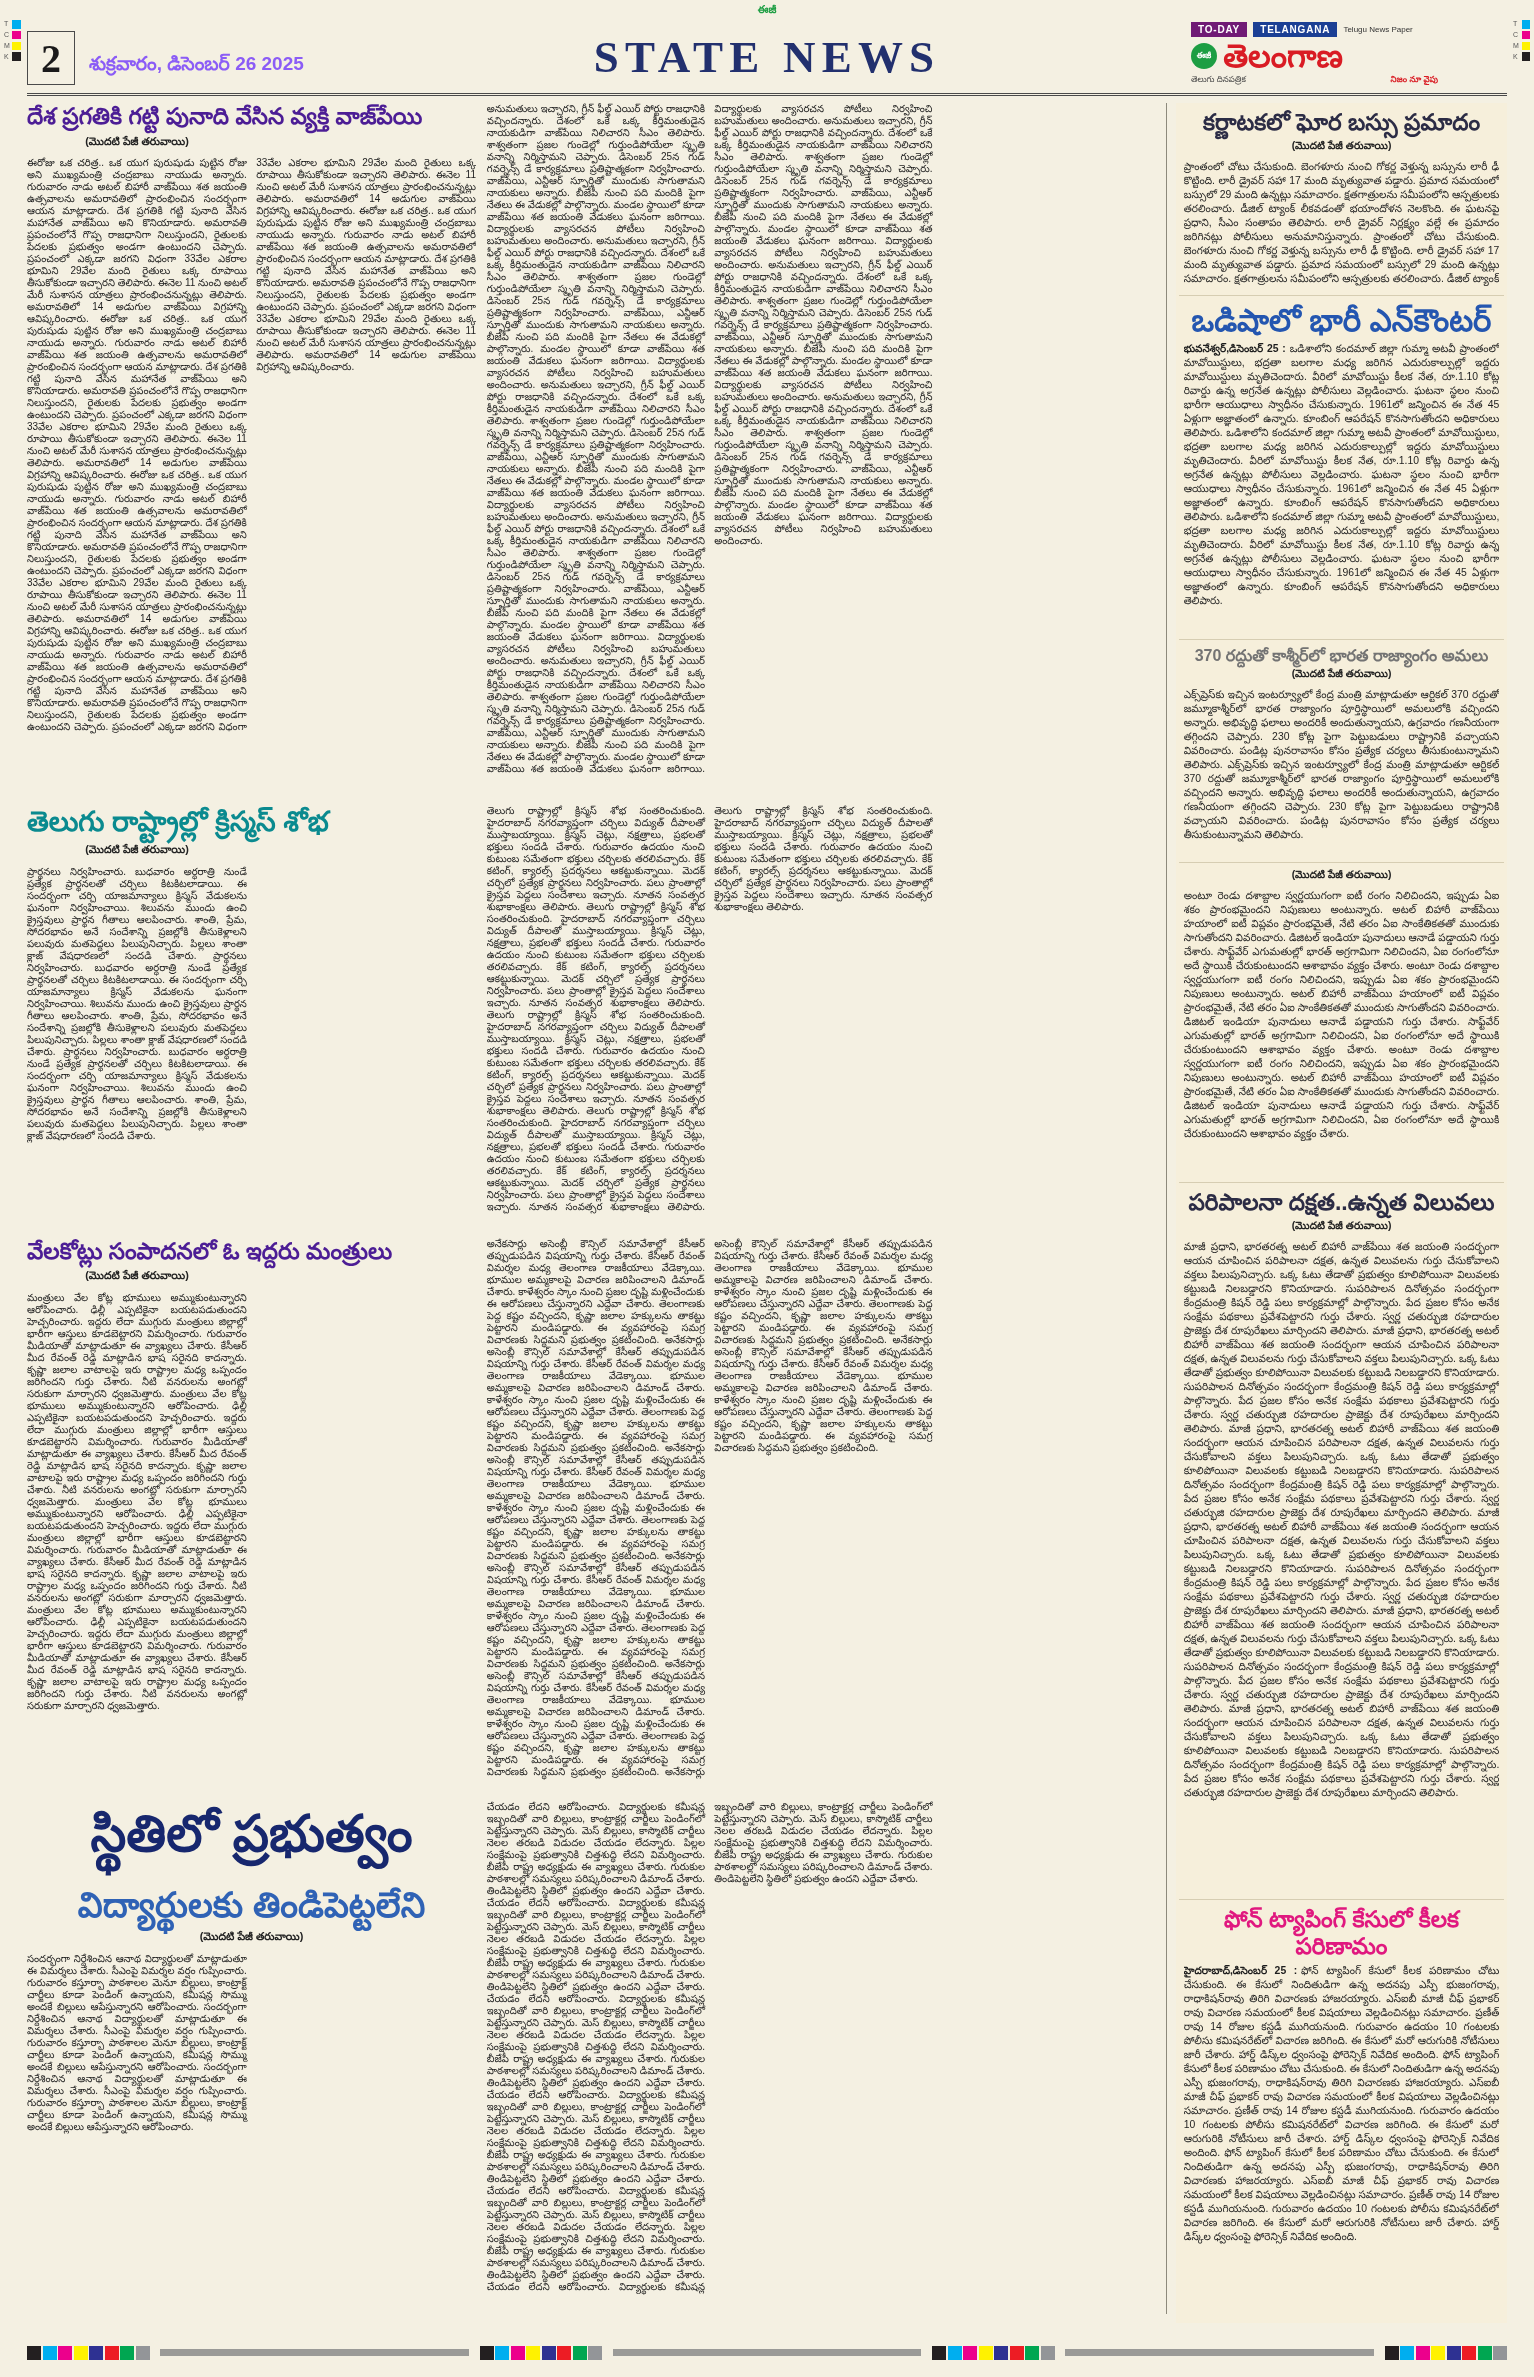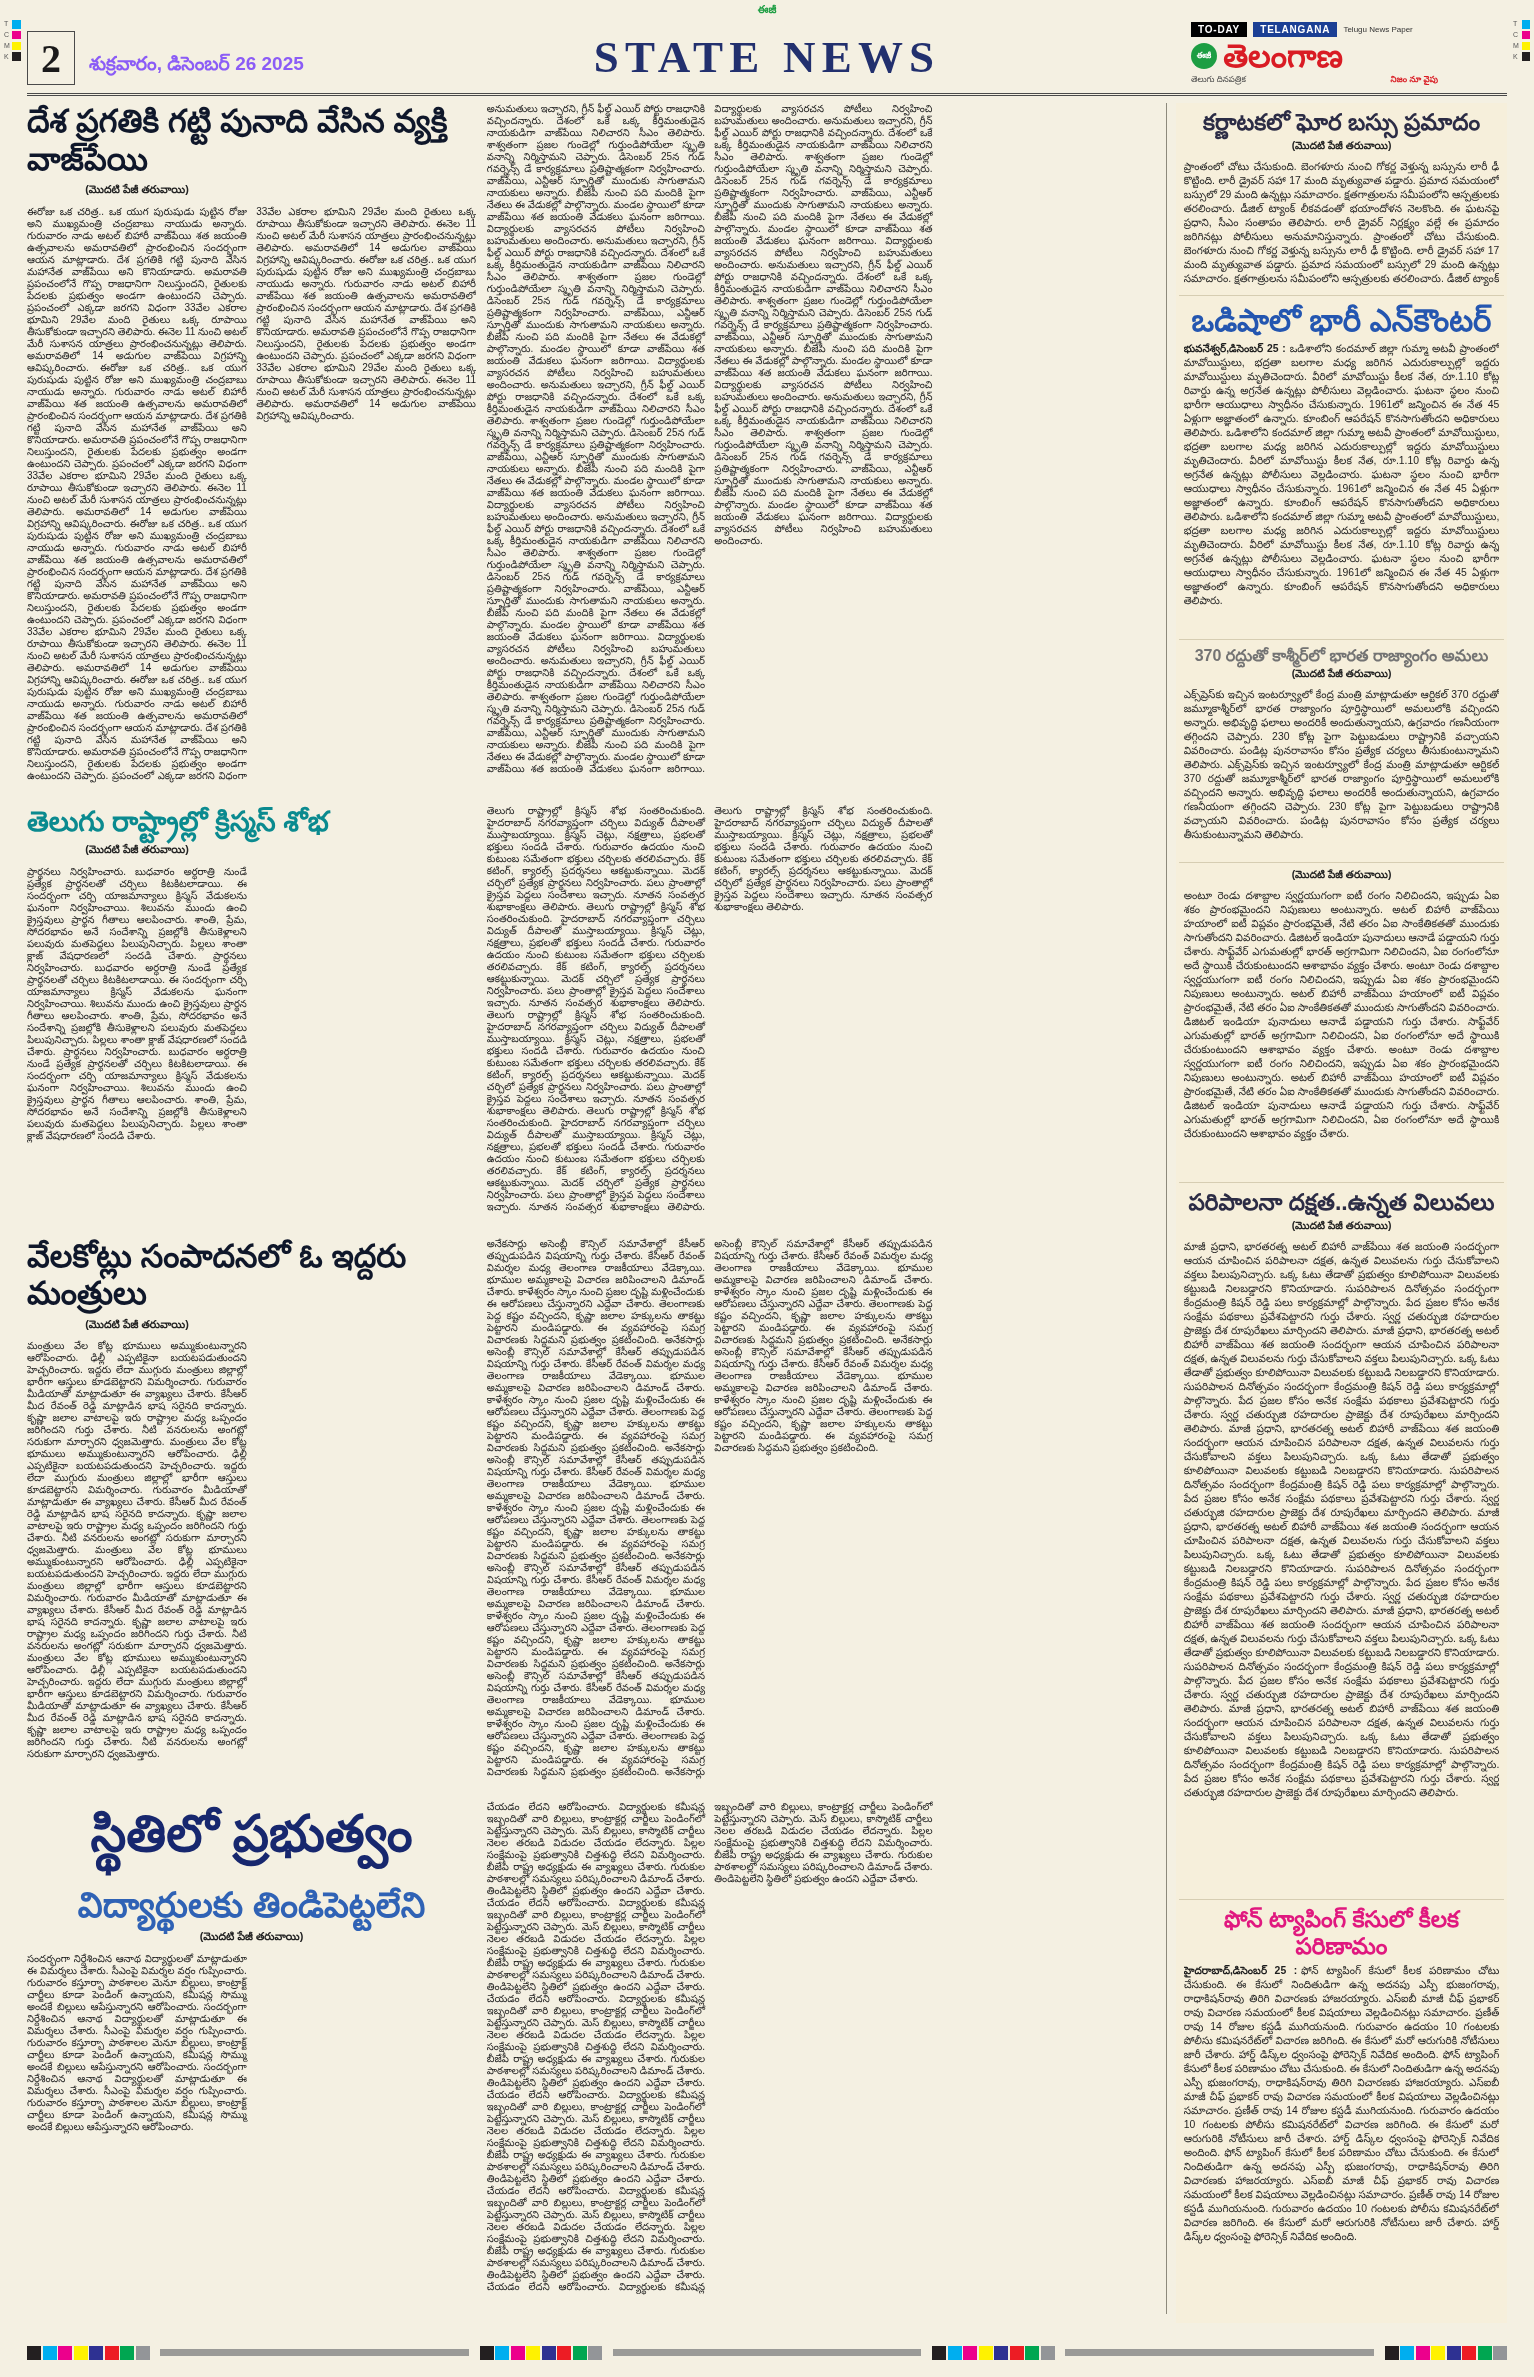--- a/index.html
+++ b/index.html
@@ -35,42 +35,42 @@
   .section-title { position:absolute; left:50%; top:9.3px; transform:translateX(-50%);
     font-family:"Liberation Serif","DejaVu Serif",serif; font-size:45px; color:#22306e;
     letter-spacing:6.2px; font-weight:600; white-space:nowrap; }
   .header-rule { position:absolute; top:93px; left:27px; right:27px; height:4.6px;
     border-top:3.1px double #4a4a4a; }
 
   
   .masthead { position:absolute; right:0; top:0; width:316px; }
   .mh-top { display:flex; align-items:flex-start; gap:6.2px; }
   .mh-box { color:#fff; font-size:10px; font-weight:bold; padding:2.3px 7px; letter-spacing:0.8px; }
-  .mh-today { background:#000000; }
+  .mh-today { background:#701a75; }
   .mh-telangana { background:#1b3f94; }
   .mh-sub { font-size:8px; color:#333; padding-top:3.1px; }
   .mh-script-row { display:flex; align-items:center; gap:6.2px; margin-top:1.5px; }
   .mh-badge { width:26px; height:26px; border-radius:50%; background:#1d9e43; color:#fff;
     font-size:8.5px; font-weight:bold; display:flex; align-items:center; justify-content:center; }
   .mh-script { color:#d91c24; font-size:32px; font-weight:bold; line-height:34px; }
   .mh-tags { display:flex; justify-content:space-between; margin-top:1.5px; width:247px; }
   .mh-tag-left { font-size:8.5px; color:#444; }
   .mh-tag-right { font-size:8.5px; color:#d91c24; font-weight:bold; }
 
   
   .main-area { position:absolute; top:103px; left:27px; width:1133px; height:2220px; }
   .v-divider { position:absolute; top:103px; left:1166px; height:2211px; border-left:0.8px solid #8d8a7c; }
   .sidebar { position:absolute; top:103px; left:1176px; width:331px; height:2220px;
     background:#f6efdb; padding:0 3.1px; }
 
   .article { margin-bottom:12.3px; overflow:hidden; }
   .agrid { display:grid; grid-template-columns:449px 1fr; column-gap:10.8px; }
 
   .hl { margin:0 0 4.6px 0; font-weight:bold; line-height:1.18; }
-  .hl.blue { color:#0f172a; font-size:32px; }
+  .hl.blue { color:#4c1d95; font-size:23px; }
   .hl.teal { color:#0a8a8f; font-size:28px; }
   .hl.big1 { color:#2f62b5; font-size:35px; text-align:center; margin-top:20px; }
   .hl.big2 { color:#17276e; font-size:51px; text-align:center; margin:3.1px 0 7.7px 0; }
 
   .byline { font-size:10.8px; font-weight:bold; color:#222; margin:3.1px 0 7.7px 0;
     width:220px; text-align:center; }
   .s-byline { font-size:10.4px; font-weight:bold; color:#222; margin:1.5px 0 6.2px 0;
     width:100%; text-align:center; }
 
   .body { text-align:justify; font-size:10px; line-height:12px; color:#1c1c1c;

